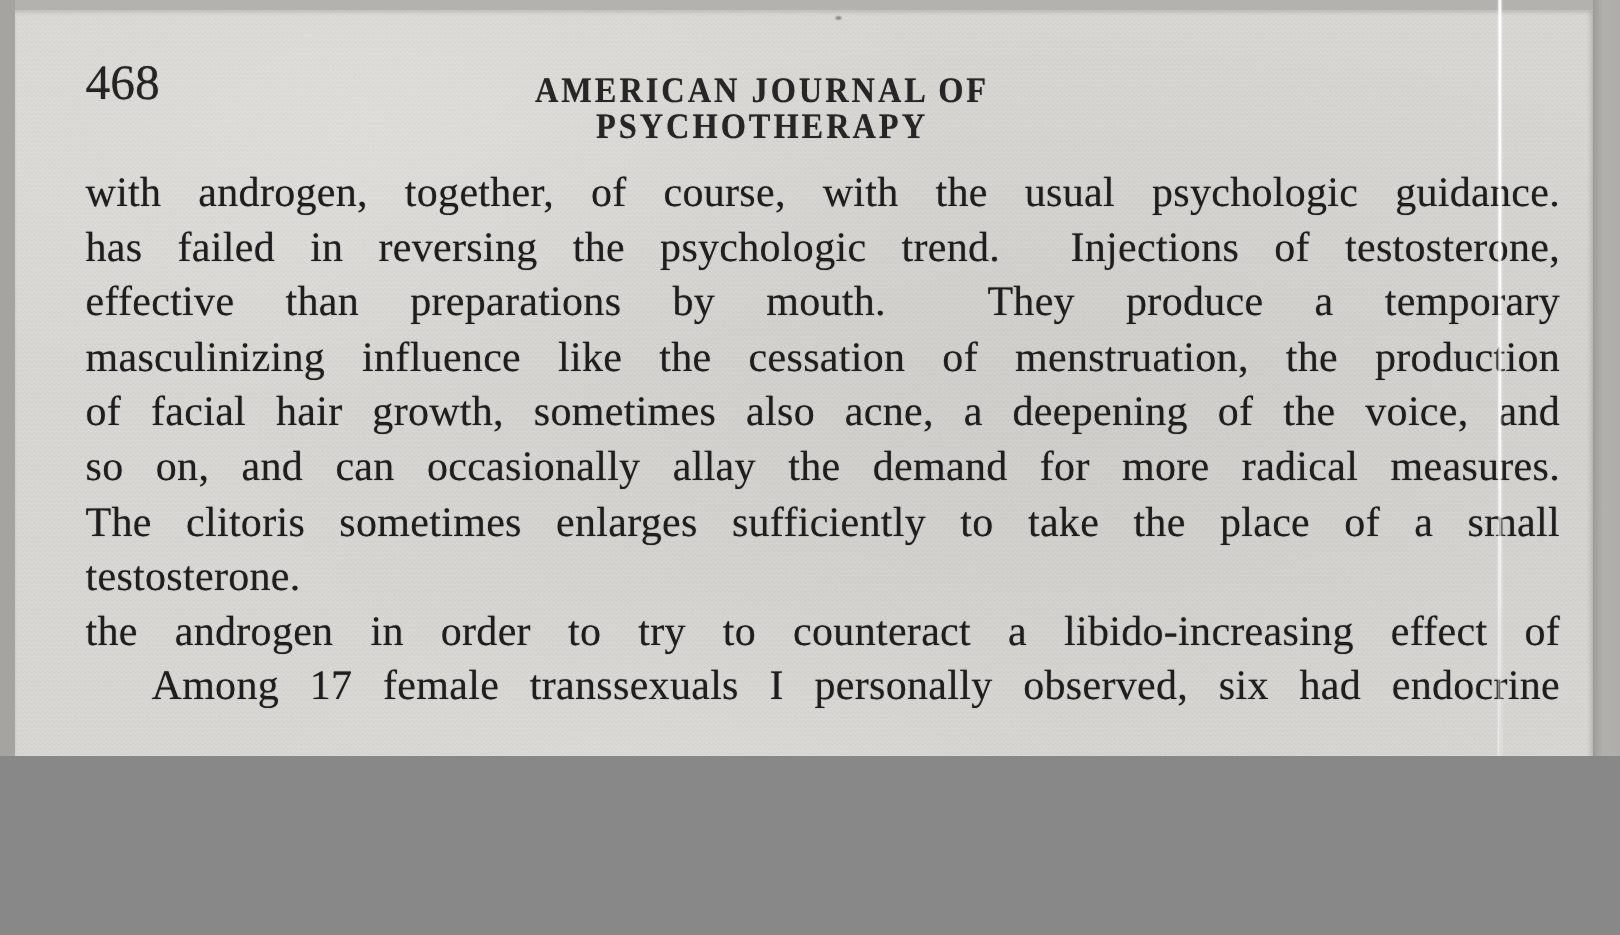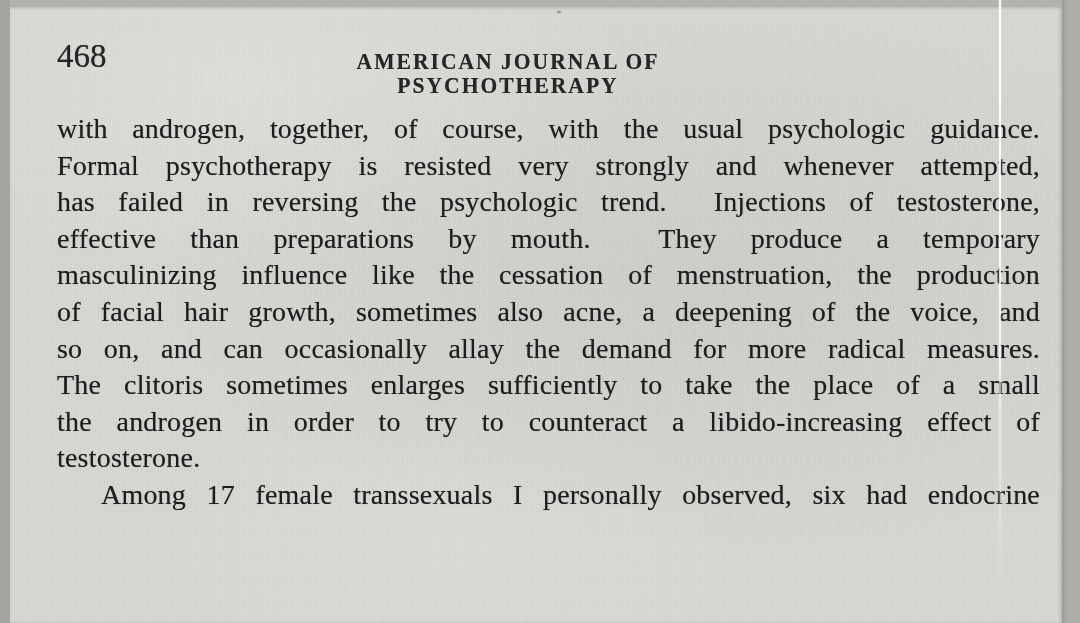--- a/index.html
+++ b/index.html
@@ -1,20 +1,20 @@
 <!DOCTYPE html>
 <html><head>
 <meta charset="utf-8">
 <title>Scanned journal page</title>
 <style>
   html, body { margin: 0; padding: 0; background: #888; }
   .canvas {
     position: relative;
     width: 1080px;
-    height: 623px;
+    height: 504px;
     overflow: hidden;
     background: #aba9a5;
     font-family: "Liberation Serif", "DejaVu Serif", serif;
   }
   
   .edge-top    { position:absolute; left:0; top:0; width:1080px; height:7px;  background:#b3b2ae; }
   .edge-left   { position:absolute; left:0; top:0; width:10px;  height:623px; background:#a5a4a0; }
   .edge-right  { position:absolute; left:1062px; top:0; width:18px; height:623px;
                  background:linear-gradient(to right,#9c9b97,#b1b0ac 35%,#aeada9); }
   
@@ -68,28 +68,27 @@
 <div class="canvas">
   <div class="edge-top"></div>
   <div class="edge-left"></div>
   <div class="edge-right"></div>
 
   <div class="paper">
     <div class="folio">468</div>
     <div class="journal">AMERICAN JOURNAL OF PSYCHOTHERAPY</div>
     <main class="text-block">
         <div class="line">with androgen, together, of course, with the usual psychologic guidance.</div>
-        <div class="line">Formal psychotherapy is resisted very strongly and whenever attempted,</div>
         <div class="line">has failed in reversing the psychologic trend.&nbsp; Injections of testosterone,</div>
         <div class="line">effective than preparations by mouth.&nbsp; They produce a temporary</div>
         <div class="line">masculinizing influence like the cessation of menstruation, the production</div>
         <div class="line">of facial hair growth, sometimes also acne, a deepening of the voice, and</div>
         <div class="line">so on, and can occasionally allay the demand for more radical measures.</div>
         <div class="line">The clitoris sometimes enlarges sufficiently to take the place of a small</div>
+        <div class="line plain">testosterone.</div>
         <div class="line">the androgen in order to try to counteract a libido-increasing effect of</div>
-        <div class="line plain">testosterone.</div>
         <div class="line indent">Among 17 female transsexuals I personally observed, six had endocrine</div>
       </main>
   </div>
 
   <div class="crease"></div>
   <div class="speck"></div>
 </div>
 
 </body></html>

